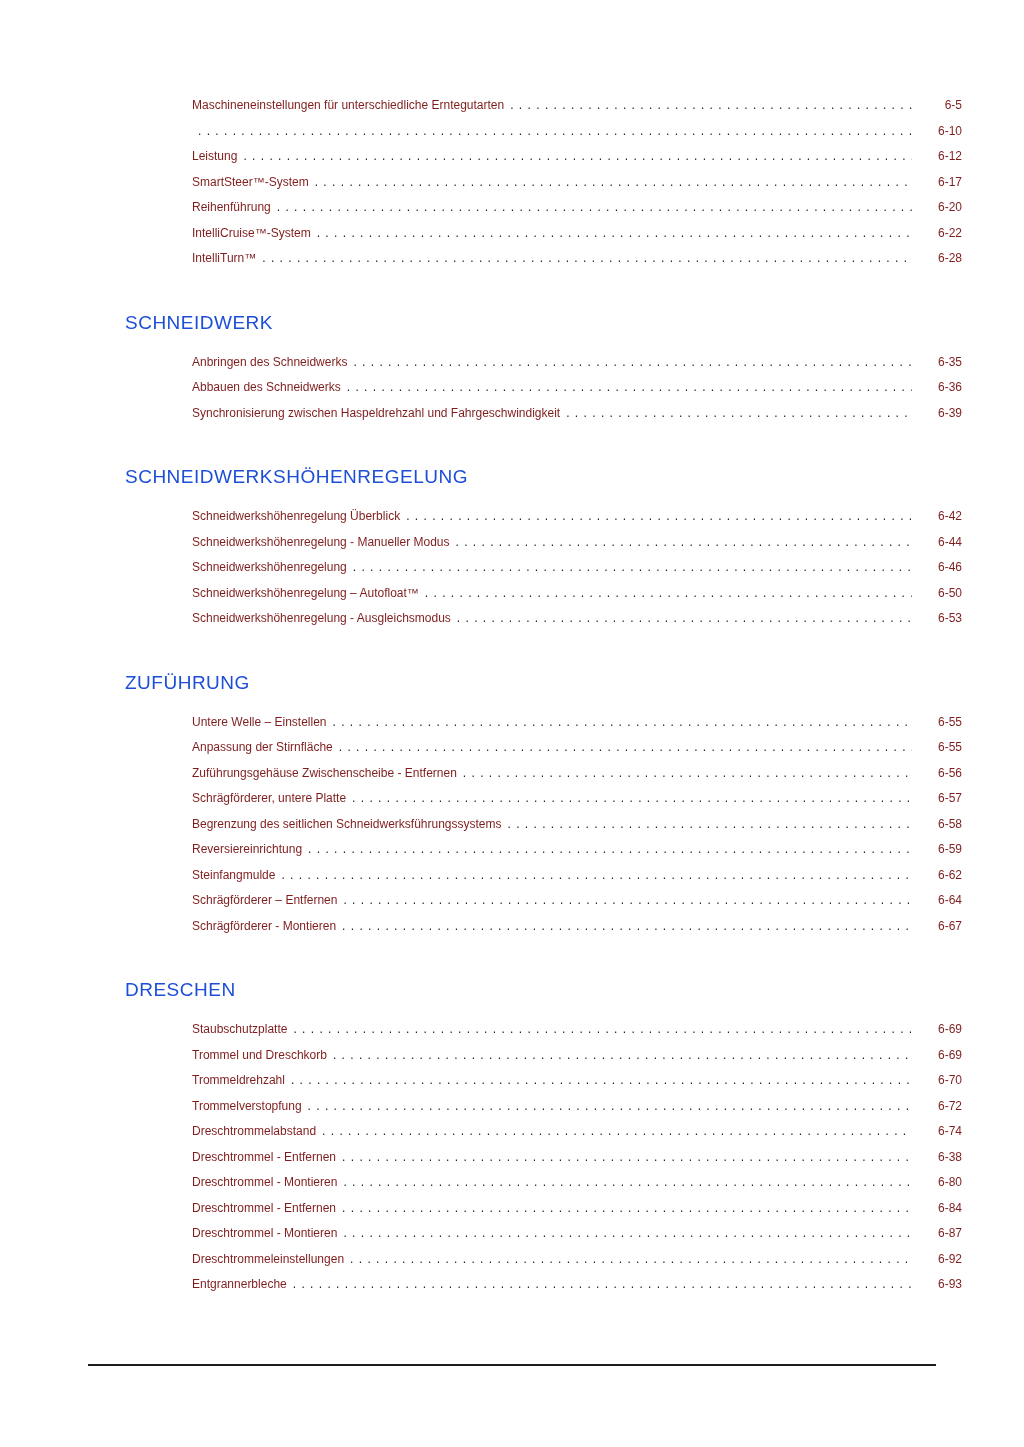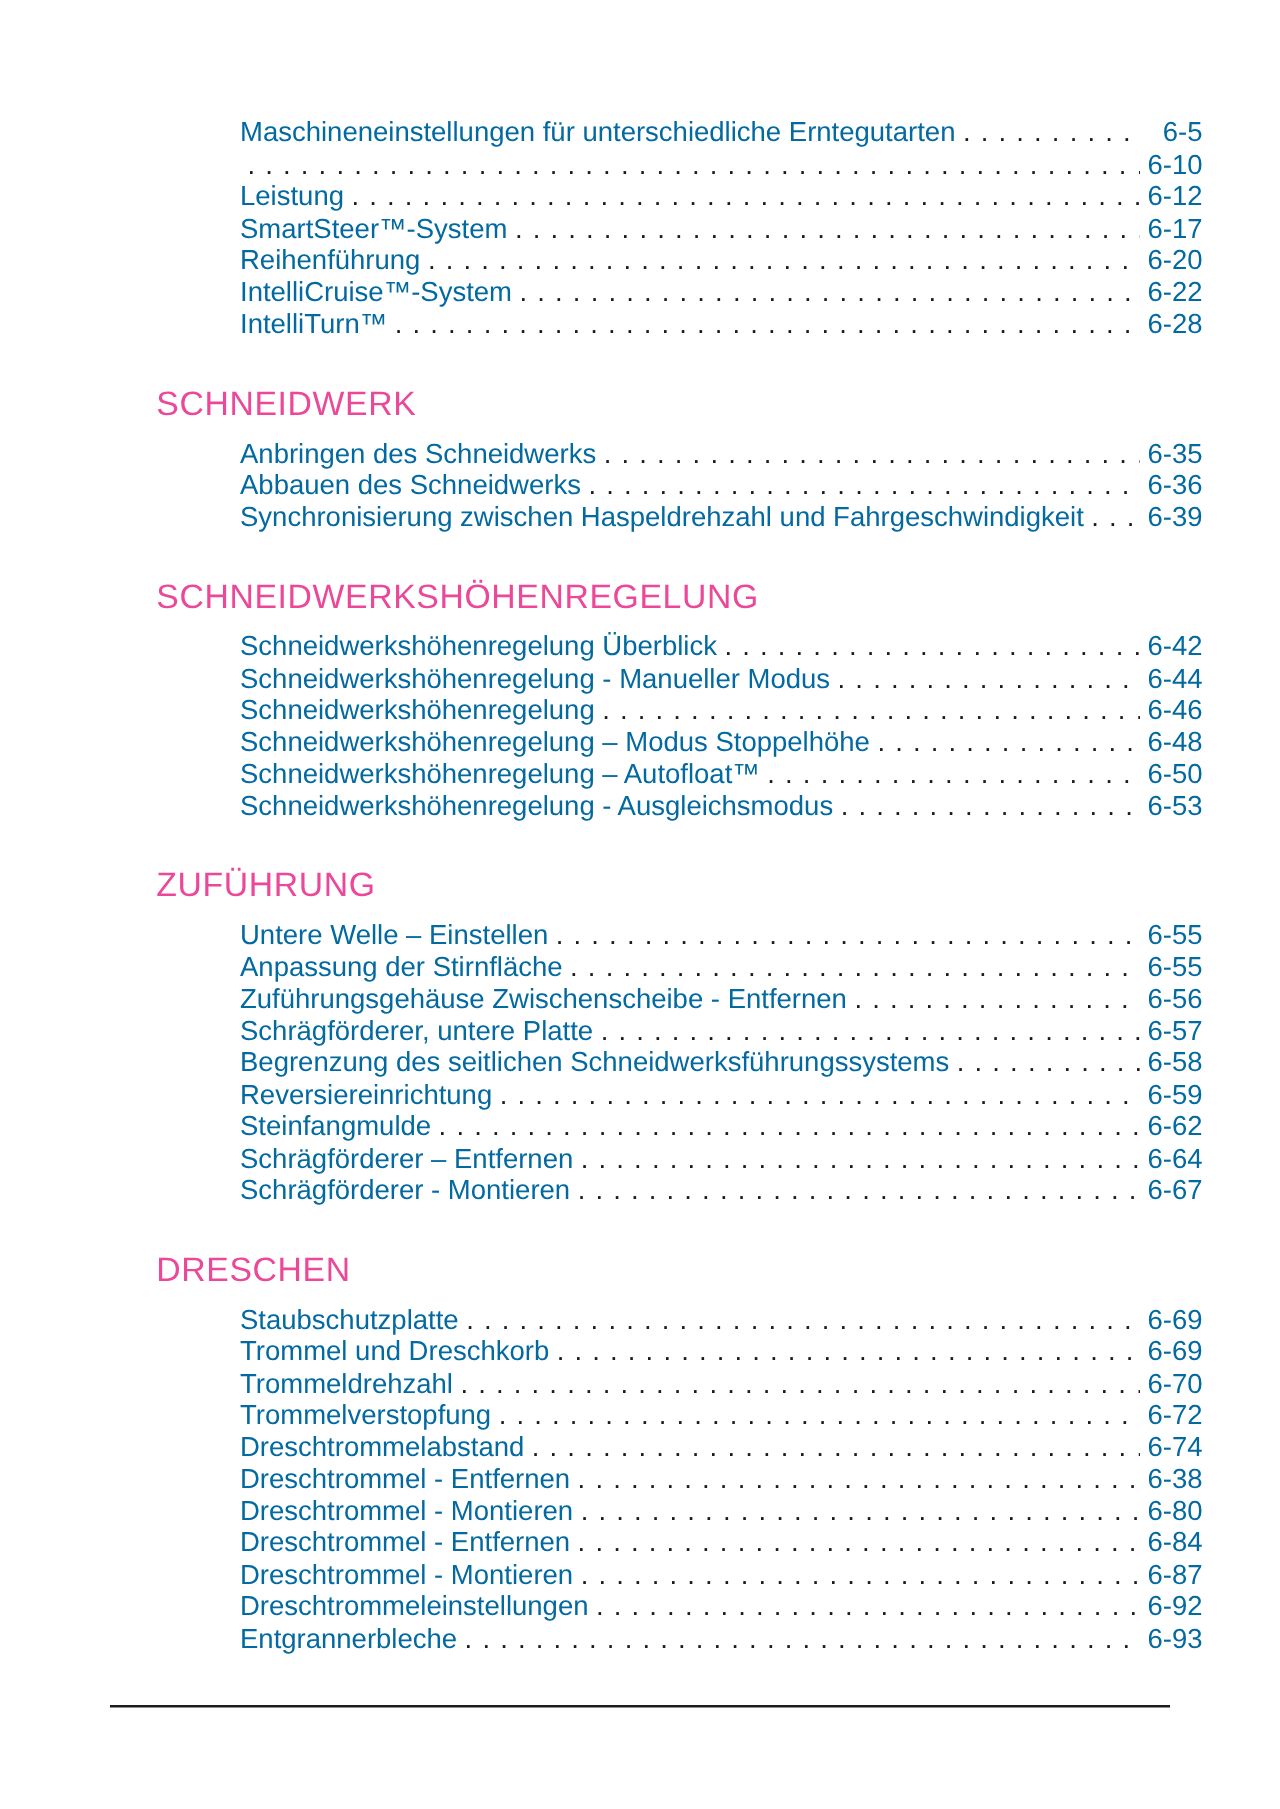--- a/index.html
+++ b/index.html
@@ -18,34 +18,34 @@
   .page {
     position: absolute;
     top: 0; left: 0;
     width: 1024px;
     height: 1447px;
     box-sizing: border-box;
     padding: 93px 62px 0 125px;
   }
   .section { margin: 0; }
   .section-heading {
-    font-size: 27px;
+    font-size: 19px;
     line-height: 30px;
     font-weight: 400;
     letter-spacing: 0.5px;
     margin: 36px 0 12px 0;
-    color: #ec4899;
+    color: #1d4ed8;
   }
   .section-entries { margin-left: 67px; }
   .entry {
     display: flex;
     align-items: flex-end;
-    font-size: 22px;
+    font-size: 12px;
     line-height: 25.5px;
-    color: #0369a1;
+    color: #7f1d1d;
   }
   .entry-title { white-space: nowrap; }
   .entry-leader {
     flex: 1;
     overflow: hidden;
     white-space: nowrap;
     margin: 0 6px 0 6px;
     min-width: 12px;
   }
   .entry-leader::after {
@@ -157,25 +157,20 @@
     <span class="entry-leader"></span>
     <span class="entry-page">6-44</span>
   </div>
 
   <div class="entry">
     <span class="entry-title">Schneidwerkshöhenregelung</span>
     <span class="entry-leader"></span>
     <span class="entry-page">6-46</span>
   </div>
 
-  <div class="entry">
-    <span class="entry-title">Schneidwerkshöhenregelung – Modus Stoppelhöhe</span>
-    <span class="entry-leader"></span>
-    <span class="entry-page">6-48</span>
-  </div>
 
   <div class="entry">
     <span class="entry-title">Schneidwerkshöhenregelung – Autofloat™</span>
     <span class="entry-leader"></span>
     <span class="entry-page">6-50</span>
   </div>
 
   <div class="entry">
     <span class="entry-title">Schneidwerkshöhenregelung - Ausgleichsmodus</span>
     <span class="entry-leader"></span>

